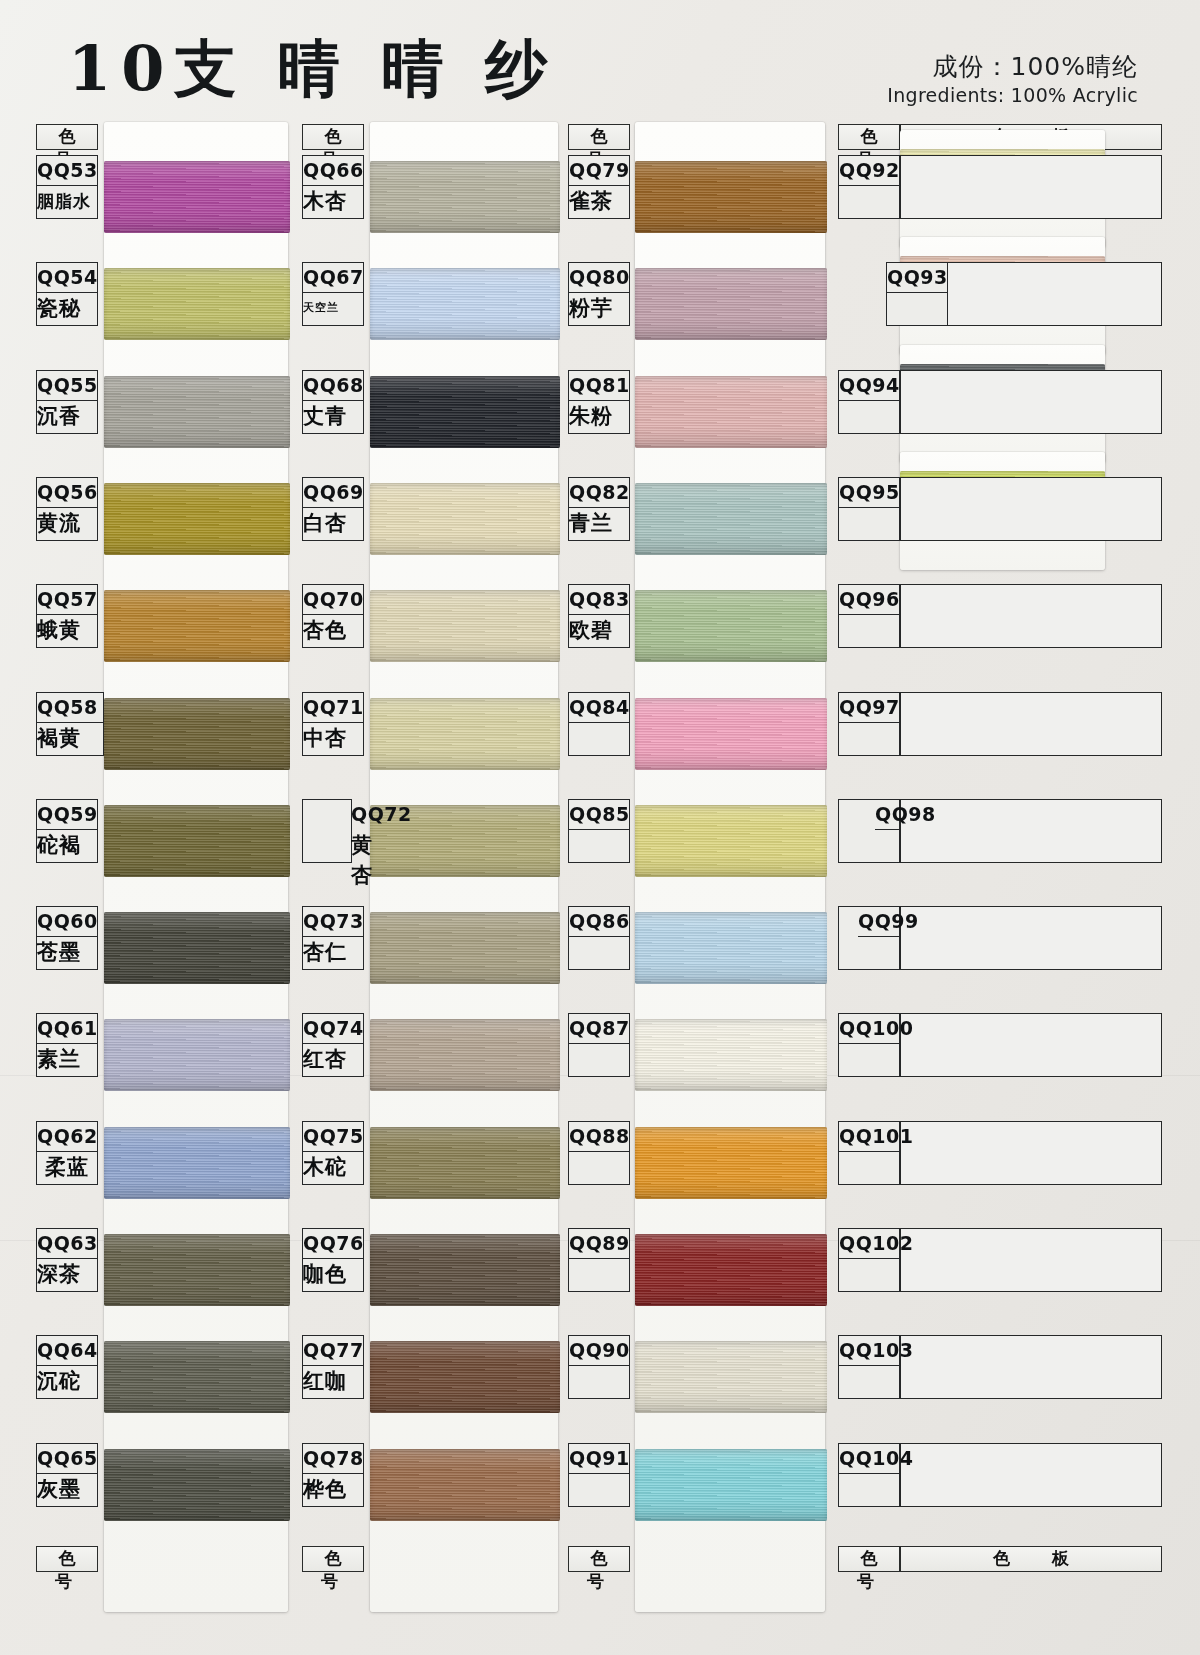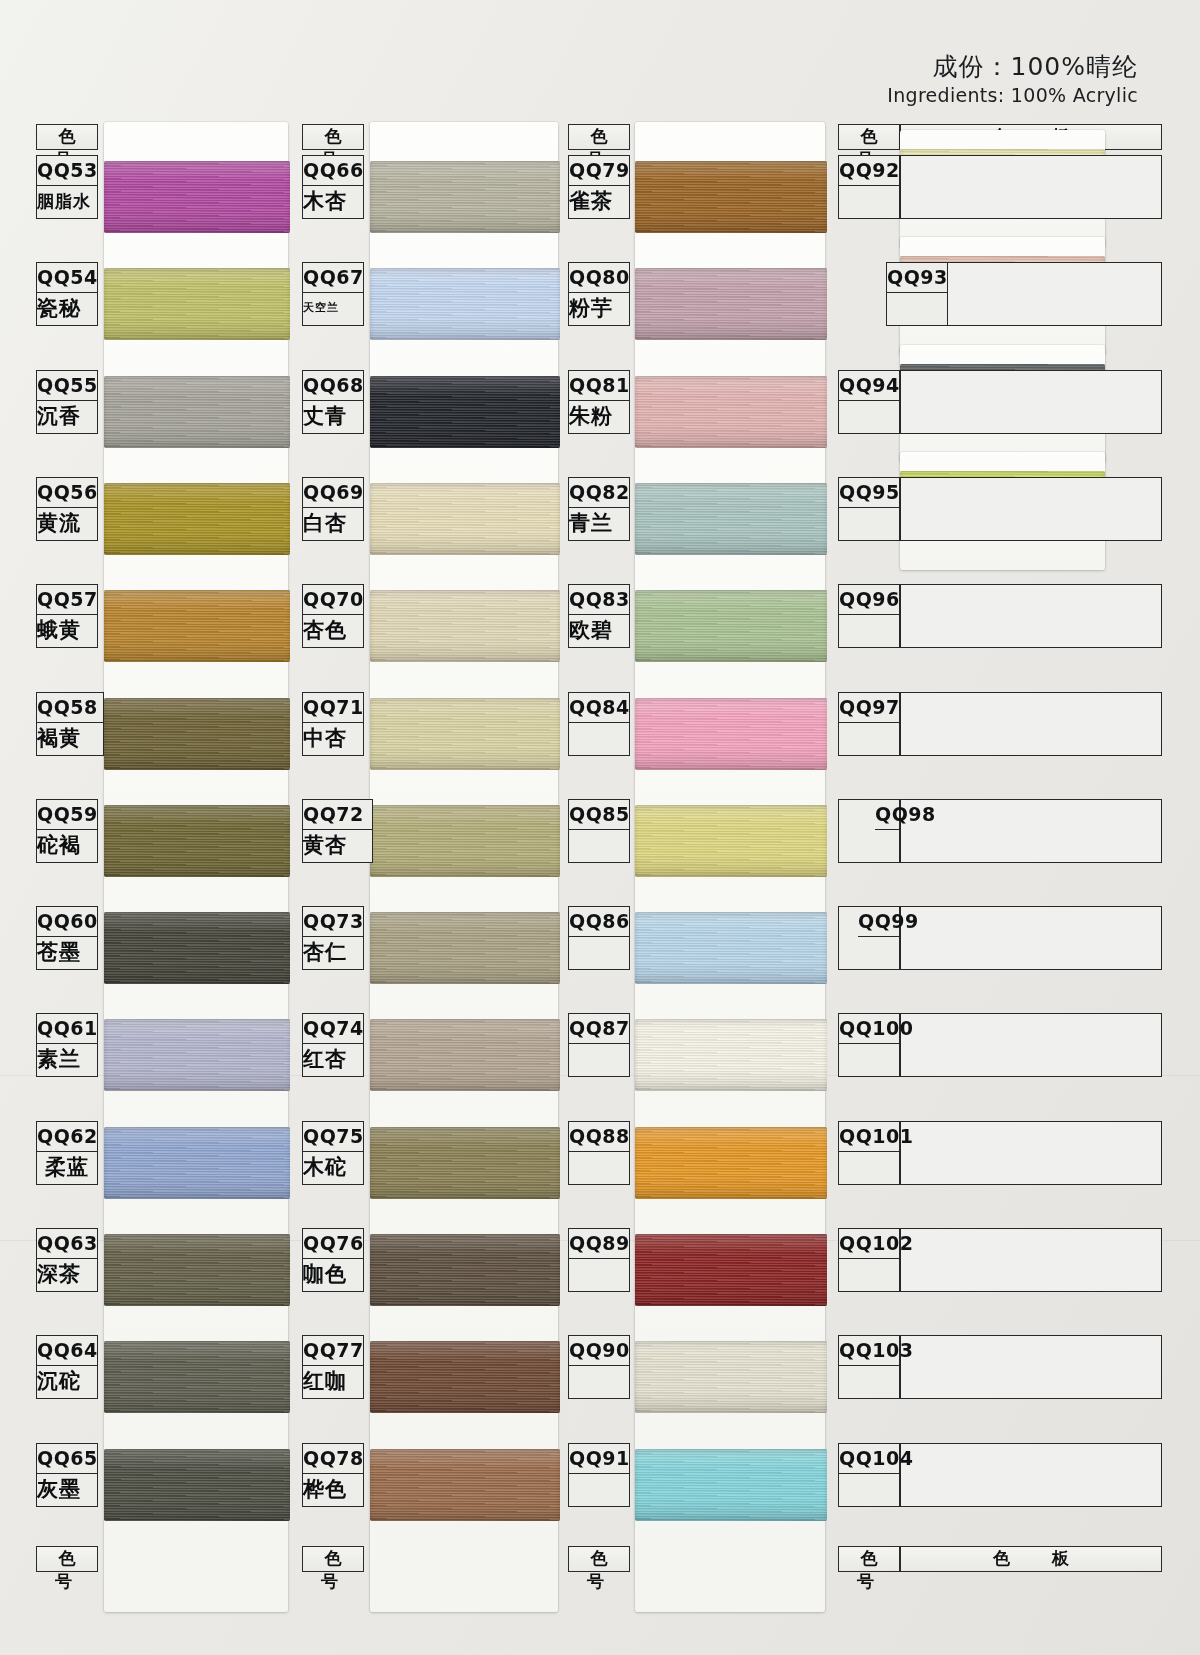--- a/index.html
+++ b/index.html
@@ -95,20 +95,21 @@
   .bigcell { border: 1.6px solid #262828; background: #f0f0ee; position: absolute; z-index: 4; }
 
   .paperline {
     position: absolute; background: rgba(0,0,0,.045); height: 1px; z-index: 1;
   }
 </style>
 </head>
 <body>
 
 <div class="header">
+  <div class="title">10支 晴 晴 纱</div>
   <div class="ing-cn">成份：100%晴纶</div>
   <div class="ing-en">Ingredients: 100% Acrylic</div>
 </div>
 
 <div id="card-body">
     <div class="board" style="left: 104px; top: 122px; width: 184px; height: 1490px;"></div>
     <div class="board" style="left: 370px; top: 122px; width: 188px; height: 1490px;"></div>
     <div class="board" style="left: 635px; top: 122px; width: 190px; height: 1490px;"></div>
     <div class="paperline" style="left: 0px; top: 1075px; width: 1200px;"></div>
     <div class="paperline" style="left: 0px; top: 1240px; width: 1200px;"></div>
@@ -243,21 +244,21 @@
     <div class="yarn" style="left: 370px; top: 590.2px; width: 190px; height: 72px;">
       <div class="body" style="background: rgb(224, 215, 182);"></div>
     </div>
     <div class="grp" style="position: absolute; left: 302px; top: 691.5px; width: 62px; z-index: 6;">
       <div class="code">QQ71</div>
       <div class="name">中杏</div>
     </div>
     <div class="yarn" style="left: 370px; top: 697.5px; width: 190px; height: 72px;">
       <div class="body" style="background: rgb(217, 211, 164);"></div>
     </div>
-    <div class="grp" style="position: absolute; left: 302px; top: 798.8px; width: 71px; z-index: 6;">
+    <div class="grp" style="position: absolute; left: 302px; top: 798.8px; width: 46px; z-index: 6; padding-left: 48px;">
       <div class="code">QQ72</div>
       <div class="name">黄杏</div>
     </div>
     <div class="yarn" style="left: 370px; top: 804.8px; width: 190px; height: 72px;">
       <div class="body" style="background: rgb(179, 173, 121);"></div>
     </div>
     <div class="grp" style="position: absolute; left: 302px; top: 906.1px; width: 62px; z-index: 6;">
       <div class="code">QQ73</div>
       <div class="name">杏仁</div>
     </div>

